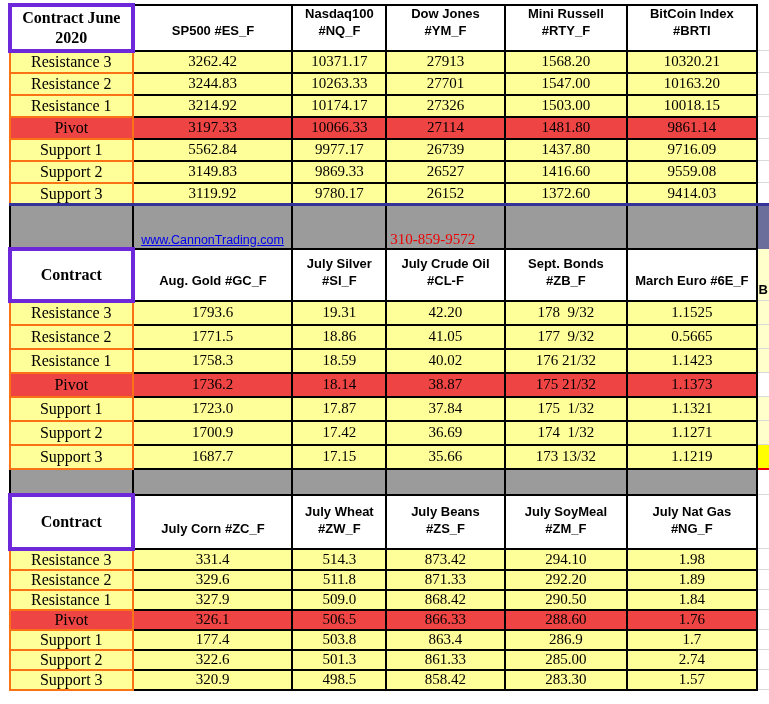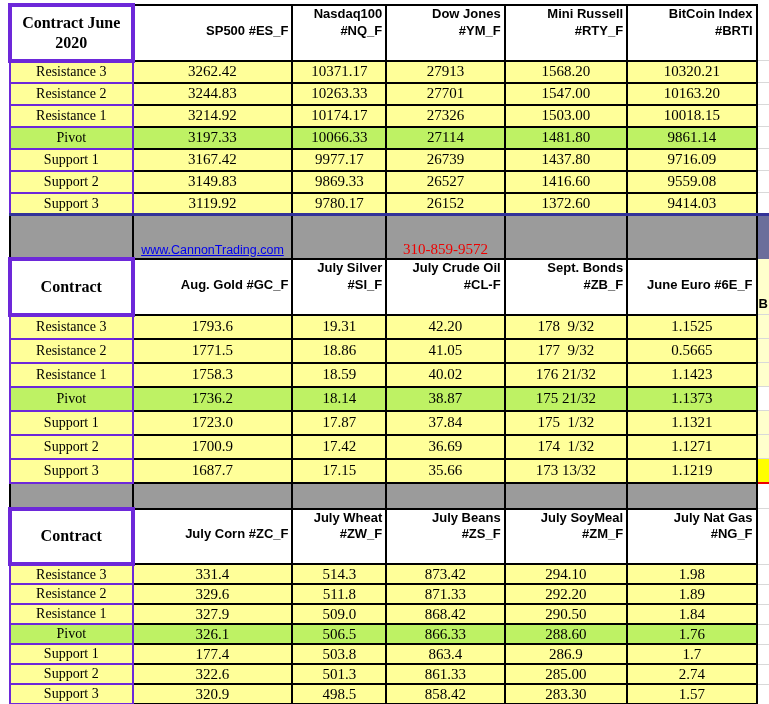--- a/index.html
+++ b/index.html
@@ -10,37 +10,37 @@
   td{padding:0 3px;overflow:hidden;}
 
   
   .label-header{
     font-family:"Liberation Serif",serif;font-weight:bold;font-size:16px;
     text-align:center;vertical-align:middle;background:#fff;
     border:4px solid #6d28d9;line-height:1.25;
   }
   .col-header{
     font-family:"Liberation Sans",sans-serif;font-weight:bold;font-size:13px;
-    text-align:right;vertical-align:bottom;background:#fff;
-    border:2px solid #000;white-space:pre-line;line-height:1.3;padding-bottom:20px;
+    text-align:center;vertical-align:bottom;background:#fff;
+    border:2px solid #000;white-space:pre-line;line-height:1.3;padding-bottom:10px;
   }
   tr.header-row.s0{height:45px;}
   tr.header-row.s1{height:52px;}
   tr.header-row.s2{height:54px;}
 
   
   .row-label{
-    font-size:14px;text-align:center;vertical-align:middle;
-    background:var(--row-yellow);border:2px solid #6d28d9;
+    font-size:16px;text-align:center;vertical-align:middle;
+    background:var(--row-yellow);border:2px solid #f97316;
   }
   .num{
     font-size:15px;text-align:center;vertical-align:middle;white-space:pre;
     background:var(--row-yellow);border:2px solid #000;
   }
-  tr.pivot .row-label, tr.pivot .num{background:#bef264;}
+  tr.pivot .row-label, tr.pivot .num{background:#ef4444;}
   tr.data-row.s0{height:22px;}
   tr.data-row.s1{height:24px;}
   tr.data-row.s2{height:20px;}
 
   
   .sliver{
     background:#fff;border:none;border-left:2px solid #000;
     border-bottom:1px solid #d9d9d9;padding:0 1px;
   }
   .sliver-pale{background:#ffffcc;}
@@ -51,21 +51,21 @@
   }
 
   
   .sep{background:var(--sep-gray);border:2px solid #000;vertical-align:bottom;}
   tr.sep0 td{border-top:3px solid var(--navy);}
   tr.sep0{height:44px;}
   tr.sep1{height:26px;}
   .sep-slate{background:var(--sep-slate);border:none;border-left:2px solid #000;}
   .sep-end{background:#fff;border:none;border-left:2px solid #000;border-bottom:1px solid #d9d9d9;}
   .sep-link-cell{text-align:center;}
-  .sep-phone-cell{text-align:center;}
+  .sep-phone-cell{text-align:left;}
   .site-link{
     font-family:"Liberation Sans",sans-serif;font-size:12.5px;
     color:var(--link-blue);text-decoration:underline;
   }
   .phone{
     font-family:"Liberation Serif",serif;font-size:15px;color:var(--phone-red);
   }
 </style>
 </head>
 <body>
@@ -126,21 +126,21 @@
           <td class="row-label">Pivot</td>
           <td class="num">3197.33</td>
           <td class="num">10066.33</td>
           <td class="num">27114</td>
           <td class="num">1481.80</td>
           <td class="num">9861.14</td>
           <td class="sliver"></td>
         </tr>
         <tr class="data-row s0">
           <td class="row-label">Support 1</td>
-          <td class="num">3167.42</td>
+          <td class="num">5562.84</td>
           <td class="num">9977.17</td>
           <td class="num">26739</td>
           <td class="num">1437.80</td>
           <td class="num">9716.09</td>
           <td class="sliver"></td>
         </tr>
         <tr class="data-row s0">
           <td class="row-label">Support 2</td>
           <td class="num">3149.83</td>
           <td class="num">9869.33</td>
@@ -169,21 +169,21 @@
         </tr>
         <tr class="header-row s1">
           <td class="label-header">Contract</td>
           <td class="col-header">Aug. Gold #GC_F</td>
           <td class="col-header">July Silver
 #SI_F</td>
           <td class="col-header">July Crude Oil
 #CL-F</td>
           <td class="col-header">Sept. Bonds
 #ZB_F</td>
-          <td class="col-header">June  Euro #6E_F</td>
+          <td class="col-header">March  Euro #6E_F</td>
           <td class="sliver sliver-header sliver-pale">B</td>
         </tr>
         <tr class="data-row s1">
           <td class="row-label">Resistance 3</td>
           <td class="num">1793.6</td>
           <td class="num">19.31</td>
           <td class="num">42.20</td>
           <td class="num">178  9/32</td>
           <td class="num">1.1525</td>
           <td class="sliver sliver-pale"></td>

